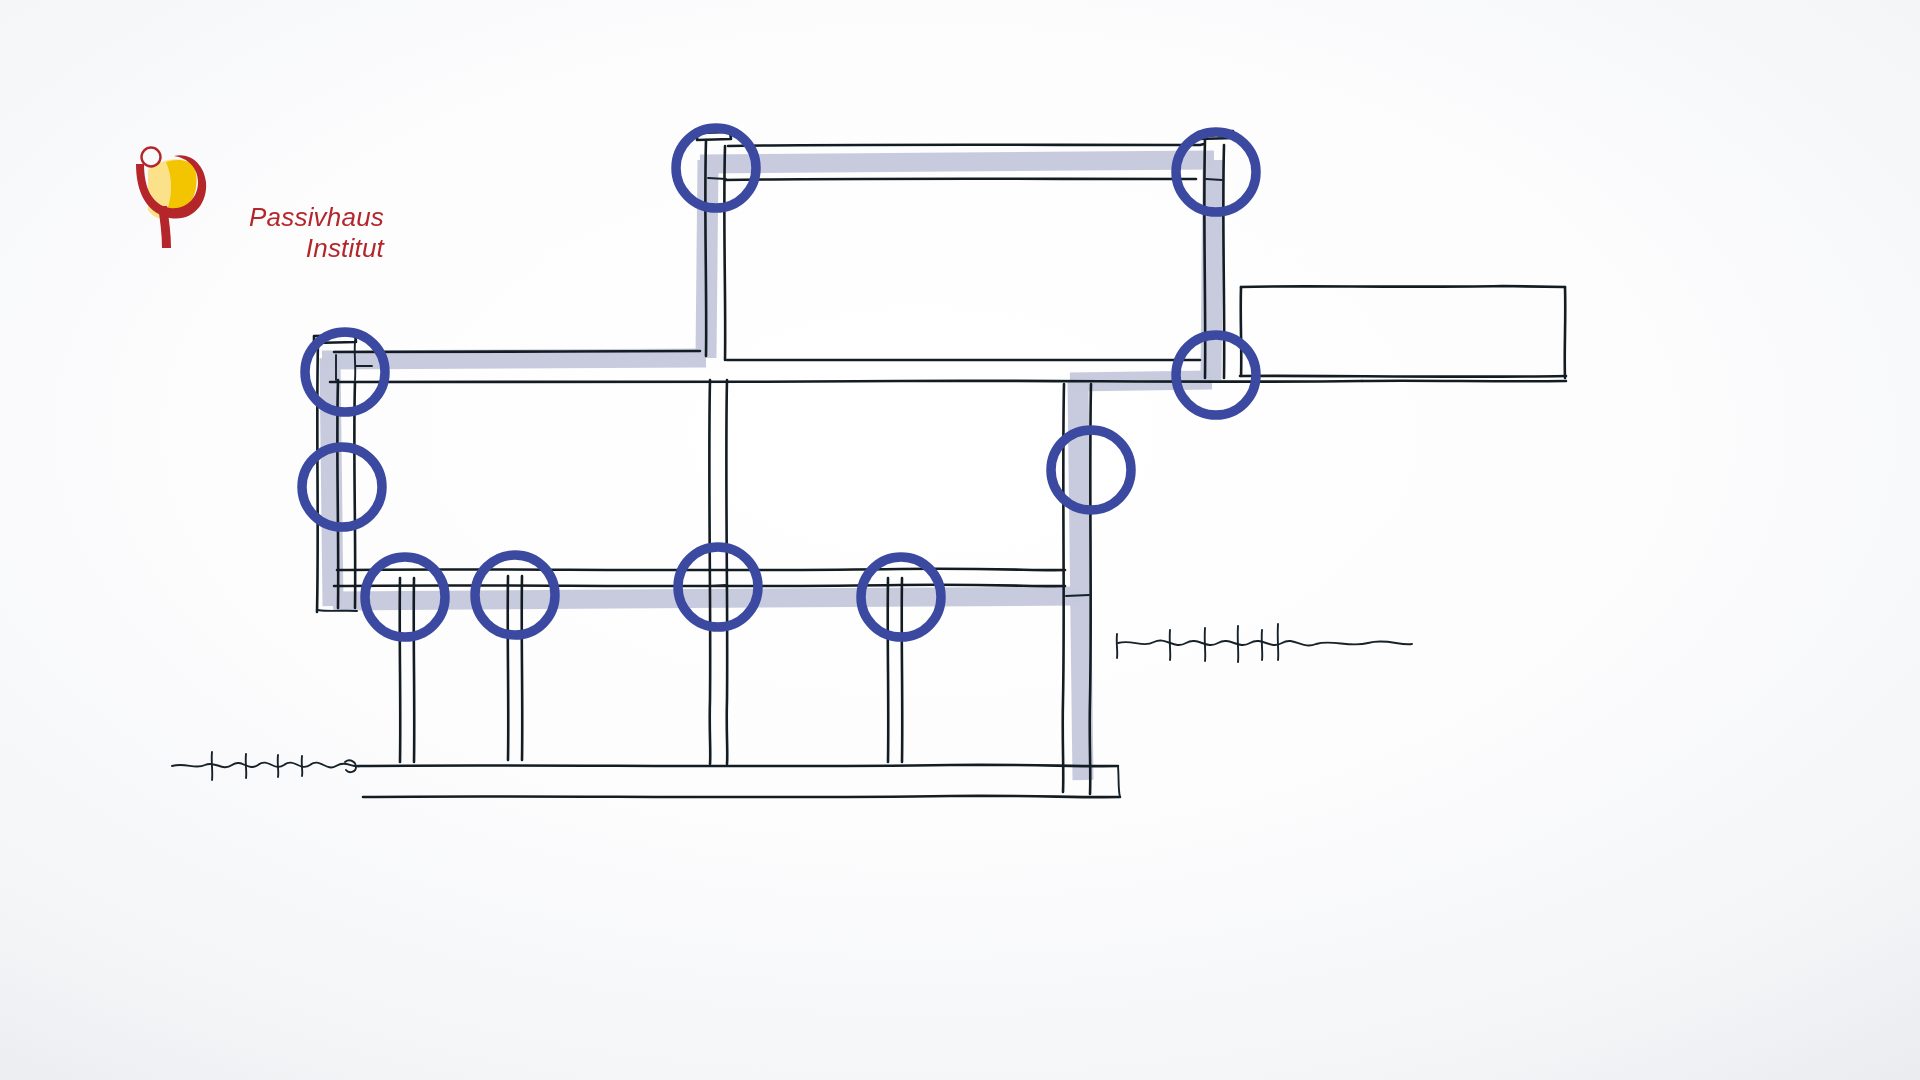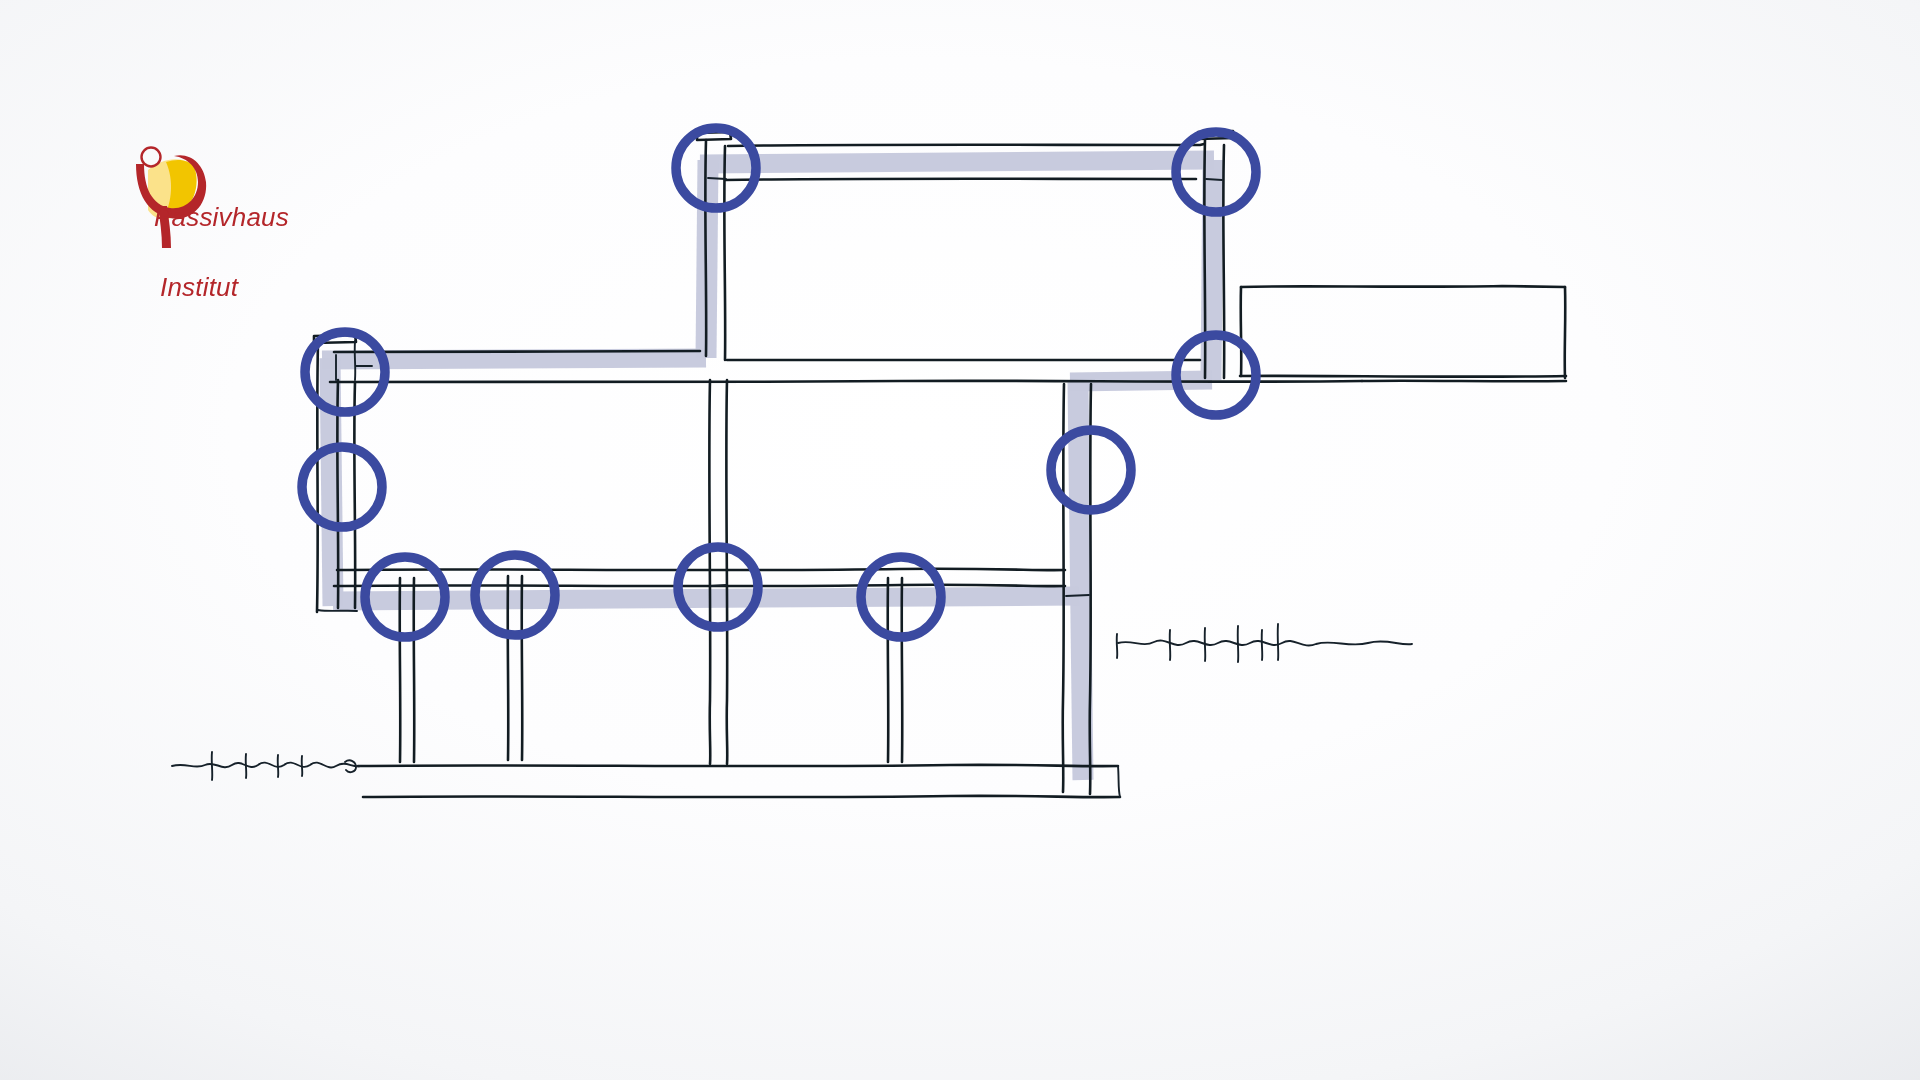--- a/index.html
+++ b/index.html
@@ -30,20 +30,21 @@
     width: 1920px;
     height: 1080px;
     display: block;
   }
   #logo-block {
     position: absolute;
     left: 118px;
     top: 140px;
     width: 260px;
     height: 140px;
+    text-align: right;
   }
   #logo-mark {
     position: absolute;
     left: 0; top: 0;
     width: 110px;
     height: 110px;
   }
   #logo-text {
     position: absolute;
     left: 36px;
@@ -52,21 +53,21 @@
     line-height: 1.18;
   }
   .logo-line {
     font-family: "Liberation Sans", sans-serif;
     font-style: italic;
     font-weight: 400;
     font-size: 26px;
     letter-spacing: 0.2px;
     white-space: nowrap;
   }
-  #logo-line-2 { padding-left: 6px; margin-top: 39px; }
+  #logo-line-2 { padding-left: 6px; }
 </style>
 </head>
 <body>
 
 <div id="stage">
 
   <svg id="sketch-svg" viewBox="0 0 1920 1080" xmlns="http://www.w3.org/2000/svg">
     <defs>
       <style>
         .ink      { fill: none; stroke: #121c22; stroke-width: 2.6;

